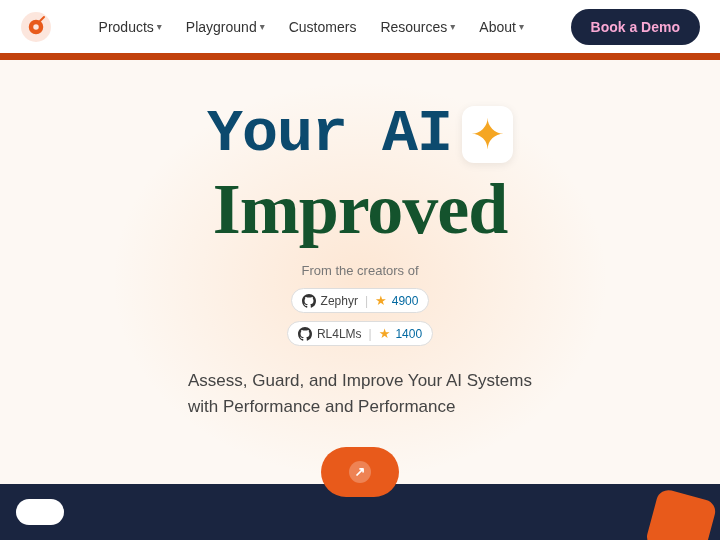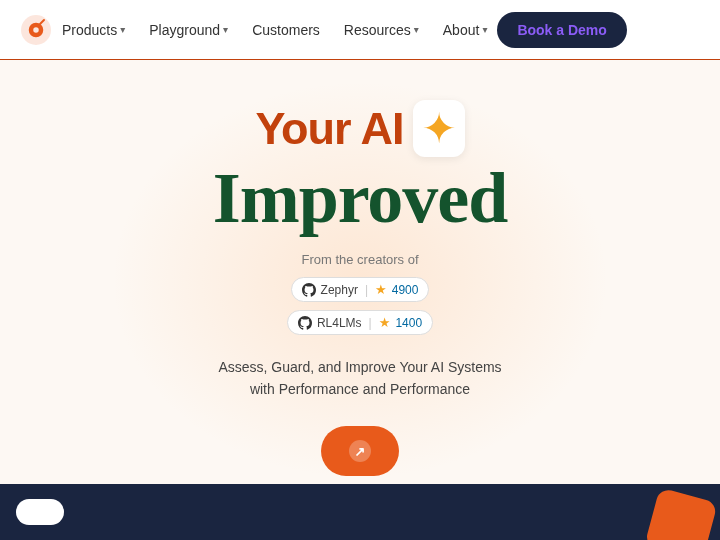--- a/index.html
+++ b/index.html
@@ -8,25 +8,25 @@
       height: 540px;
       font-family: -apple-system, BlinkMacSystemFont, 'Segoe UI', sans-serif;
       overflow: hidden;
       background: #fff;
     }
 
     
     nav {
       display: flex;
       align-items: center;
-      justify-content: flex-start;
+      justify-content: space-between;
       padding: 0 20px;
       height: 60px;
       background: #fff;
-      border-bottom: 1px solid #c2410c;
+      border-bottom: 7px solid #c2410c;
       position: relative;
       z-index: 10;
     }
     .nav-logo {
       display: flex;
       align-items: center;
       gap: 4px;
     }
     .logo-circle {
       width: 32px;
@@ -47,21 +47,21 @@
       cursor: pointer;
       border-radius: 6px;
       white-space: nowrap;
     }
     .chevron {
       font-size: 10px;
       color: #666;
     }
     .book-demo-btn {
       background: #1a2540;
-      color: #8b5cf6;
+      color: #f9a8d4;
       border: none;
       border-radius: 24px;
       padding: 10px 20px;
       font-size: 14px;
       font-weight: 600;
       cursor: pointer;
       white-space: nowrap;
     }
 
     
@@ -96,24 +96,24 @@
       z-index: 1;
       margin-bottom: 12px;
     }
     .hero-title-line1 {
       display: flex;
       align-items: center;
       justify-content: center;
       gap: 10px;
     }
     .hero-your-ai {
-      font-size: 45px;
+      font-size: 60px;
       font-weight: 700;
-      color: #c2410c;
-      font-family: Liberation Sans, sans-serif;
+      color: #0c4a6e;
+      font-family: Liberation Mono, monospace;
       letter-spacing: -1px;
     }
     .sparkle-icon {
       font-size: 42px;
       color: #f5a623;
       background: #fff;
       border-radius: 12px;
       padding: 4px 8px;
       box-shadow: 0 2px 8px rgba(0,0,0,0.08);
     }
@@ -168,23 +168,22 @@
     .badge-count {
       font-weight: 400;
       color: #0369a1;
     }
     .badge-sep {
       color: #ccc;
       margin: 0 2px;
     }
 
     .hero-subtitle {
-      font-size: 14px;
+      font-size: 17px;
       color: #444;
-      text-align: center;
       line-height: 1.55;
       max-width: 420px;
       margin-bottom: 26px;
       position: relative;
       z-index: 1;
     }
 
     .try-platform-btn {
       display: flex;
       align-items: center;

